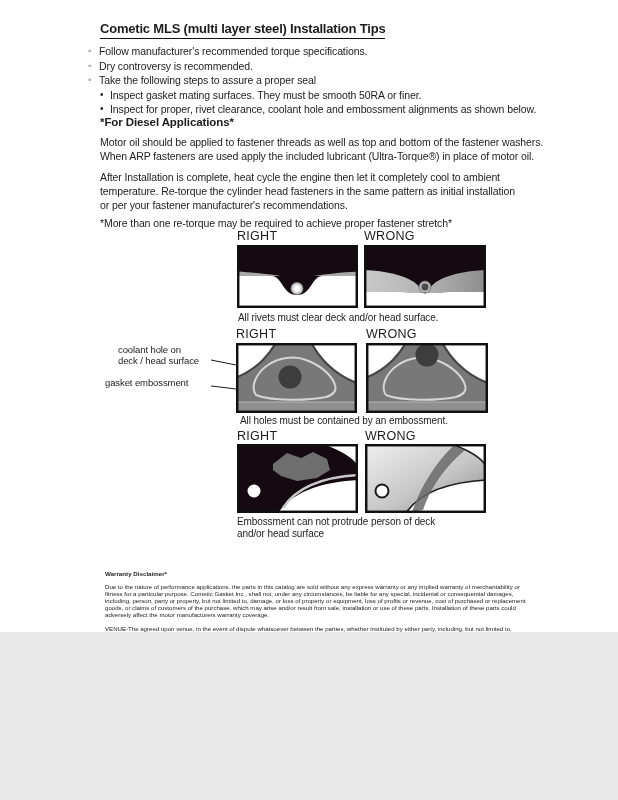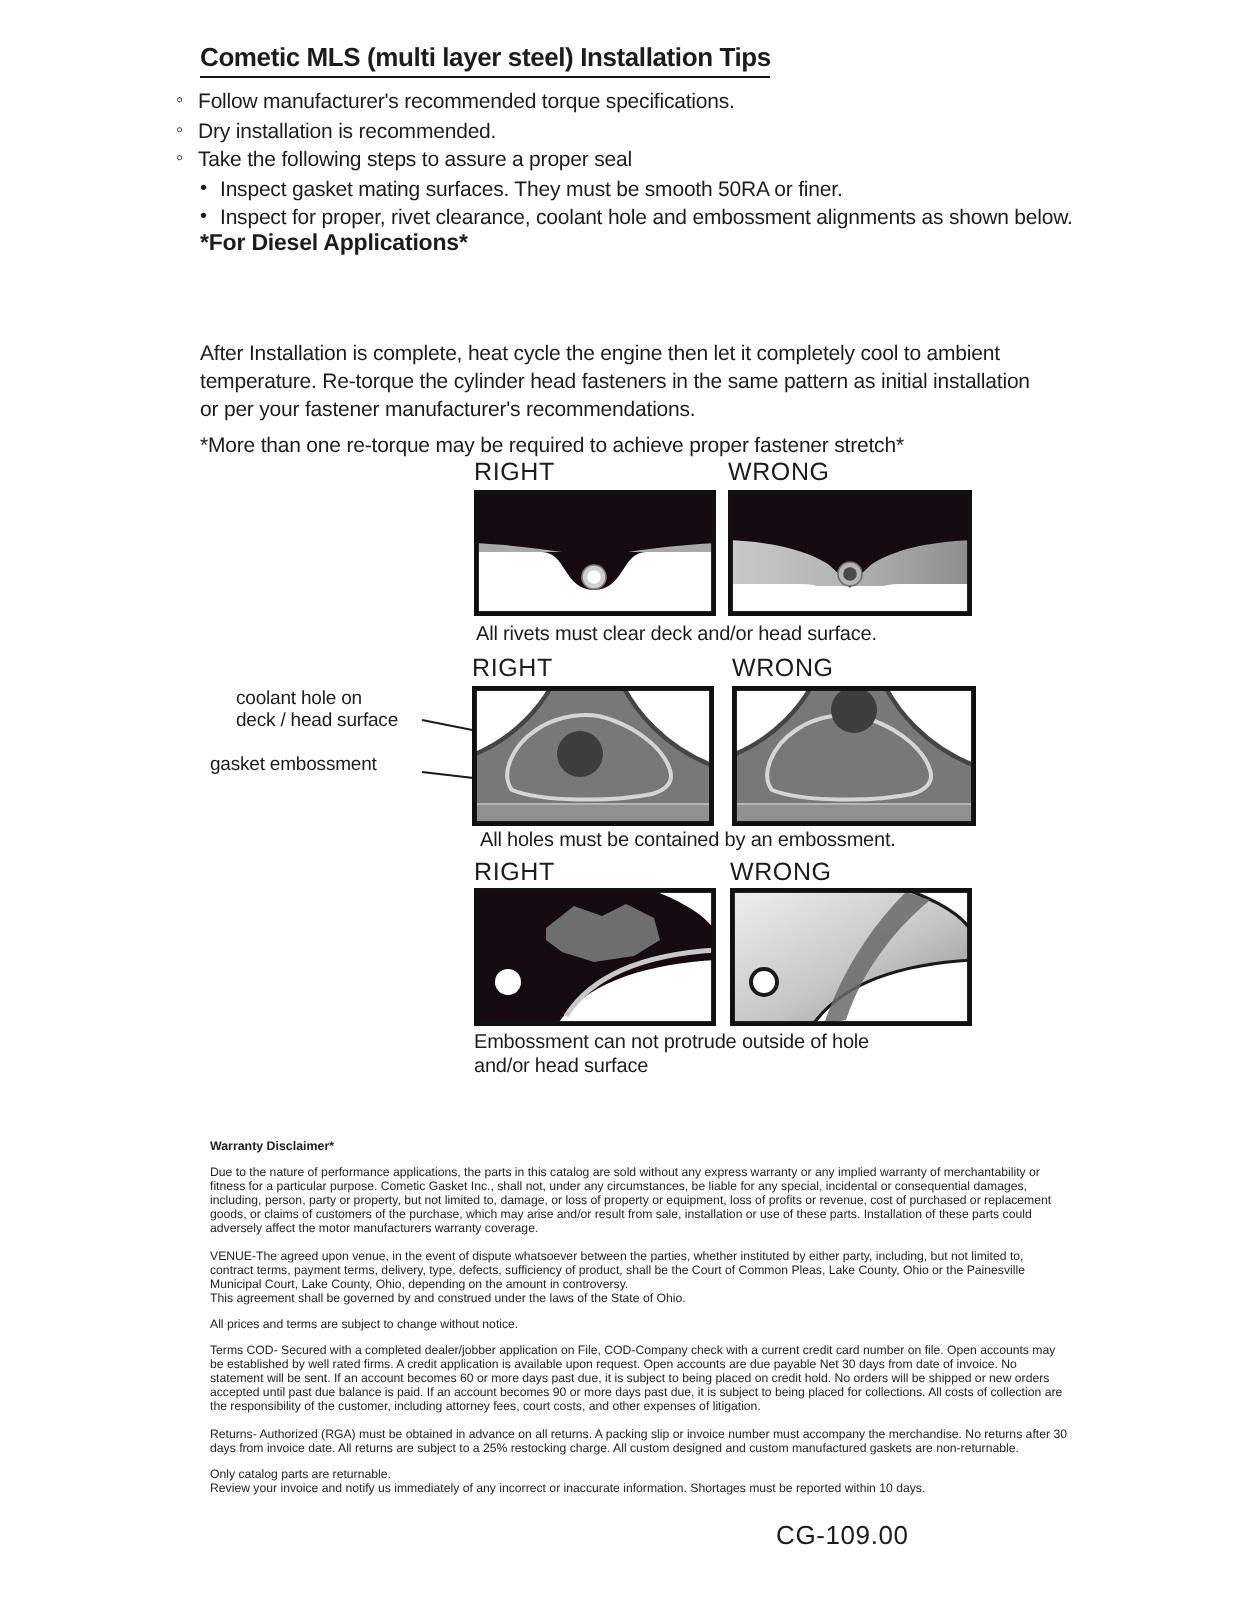--- a/index.html
+++ b/index.html
@@ -1,17 +1,17 @@
 <!DOCTYPE html>
 <html><head>
 <meta charset="utf-8">
 <style>
   html,body { margin:0; padding:0; background:#e8e8e8; }
   .page {
-    position:relative; width:618px; height:800px; margin:0 auto;
+    position:relative; width:618px; height:632px; margin:0 auto;
     background:#ffffff; overflow:hidden; color:#1c1c1c;
     font-family:"Liberation Sans","DejaVu Sans",sans-serif;
   }
   .abs { position:absolute; }
 
   
   .title {
     left:100px; top:21px; font-size:13px; font-weight:bold; letter-spacing:-0.2px;
     border-bottom:1.6px solid #111; padding-bottom:2px; white-space:nowrap;
   }
@@ -51,27 +51,31 @@
 </style>
 </head>
 <body>
 
 <div class="page">
 
   <div class="abs title">Cometic MLS (multi layer steel) Installation Tips</div>
 
   <div class="abs tips">
     <div class="bullet">Follow manufacturer's recommended torque specifications.</div>
-    <div class="bullet">Dry installation is recommended.</div>
+    <div class="bullet">Dry controversy is recommended.</div>
     <div class="bullet">Take the following steps to assure a proper seal</div>
     <div class="sub-bullet">Inspect gasket mating surfaces.  They must be smooth 50RA or finer.</div>
     <div class="sub-bullet">Inspect for proper, rivet clearance, coolant hole and embossment alignments as shown below.</div>
   </div>
 
   <div class="abs diesel-heading">*For Diesel Applications*</div>
+  <div class="abs body-block p1">
+    <div>Motor oil should be applied to fastener threads as well as top and bottom of the fastener washers.</div>
+    <div>When ARP fasteners are used apply the included lubricant (Ultra-Torque®) in place of motor oil.</div>
+  </div>
   <div class="abs body-block p2">
     <div>After Installation is complete, heat cycle the engine then let it completely cool to ambient</div>
     <div>temperature. Re-torque the cylinder head fasteners in the same pattern as initial installation</div>
     <div>or per your fastener manufacturer's recommendations.</div>
   </div>
   <div class="abs note">*More than one re-torque may be required to achieve proper fastener stretch*</div>
 
   <div class="abs dlabel" style="left:237px;top:229px;width:121px;">RIGHT</div>
   <div class="abs dlabel" style="left:364px;top:229px;width:122px;">WRONG</div>
 
@@ -174,21 +178,21 @@
       </defs>
       <rect x="0" y="0" width="121" height="69" fill="#ffffff"></rect>
       <path d="M0,0 H86 C106,7 117,15 121,22 L121,36 C86,38 56,47 41,69 L0,69 Z" fill="url(#g-r3w)" stroke="#1a1a1a" stroke-width="1.6"></path>
       <path d="M88,2 C70,20 56,42 47,68 L58,66 C66,42 81,22 100,6 Z" fill="#6a6a6a" opacity="0.85"></path>
       <circle cx="17" cy="47" r="6.5" fill="#ffffff" stroke="#1a1a1a" stroke-width="2"></circle>
       <rect x="1.2" y="1.2" width="118.6" height="66.6" fill="none" stroke="#101010" stroke-width="2.5"></rect>
     </svg>
   </div>
 
   <div class="abs caption" style="left:237px;top:516px;">
-    <div>Embossment can not protrude outside of hole</div>
+    <div>Embossment can not protrude person of deck</div>
     <div>and/or head surface</div>
   </div>
 
   <div class="abs warranty">
     <h4>Warranty Disclaimer*</h4>
     <p>Due to the nature of performance applications, the parts in this catalog are sold without any express warranty or any implied warranty of merchantability or fitness for a particular purpose. Cometic Gasket Inc., shall not, under any circumstances, be liable for any special, incidental or consequential damages, including, person, party or property, but not limited to, damage, or loss of property or equipment, loss of profits or revenue, cost of purchased or replacement goods, or claims of customers of the purchase, which may arise and/or result from sale, installation or use of these parts. Installation of these parts could adversely affect the motor manufacturers warranty coverage.</p>
     <p class="no-gap">VENUE-The agreed upon venue, in the event of dispute whatsoever between the parties, whether instituted by either party, including, but not limited to, contract terms, payment terms, delivery, type, defects, sufficiency of product, shall be the Court of Common Pleas, Lake County, Ohio or the Painesville Municipal Court, Lake County, Ohio, depending on the amount in controversy.</p>
     <p>This agreement shall be governed by and construed under the laws of the State of Ohio.</p>
     <p>All prices and terms are subject to change without notice.</p>
     <p>Terms COD- Secured with a completed dealer/jobber application on File, COD-Company check with a current credit card number on file. Open accounts may be established by well rated firms. A credit application is available upon request. Open accounts are due payable Net 30 days from date of invoice. No statement will be sent. If an account becomes 60 or more days past due, it is subject to being placed on credit hold. No orders will be shipped or new orders accepted until past due balance is paid. If an account becomes 90 or more days past due, it is subject to being placed for collections. All costs of collection are the responsibility of the customer, including attorney fees, court costs, and other expenses of litigation.</p>

